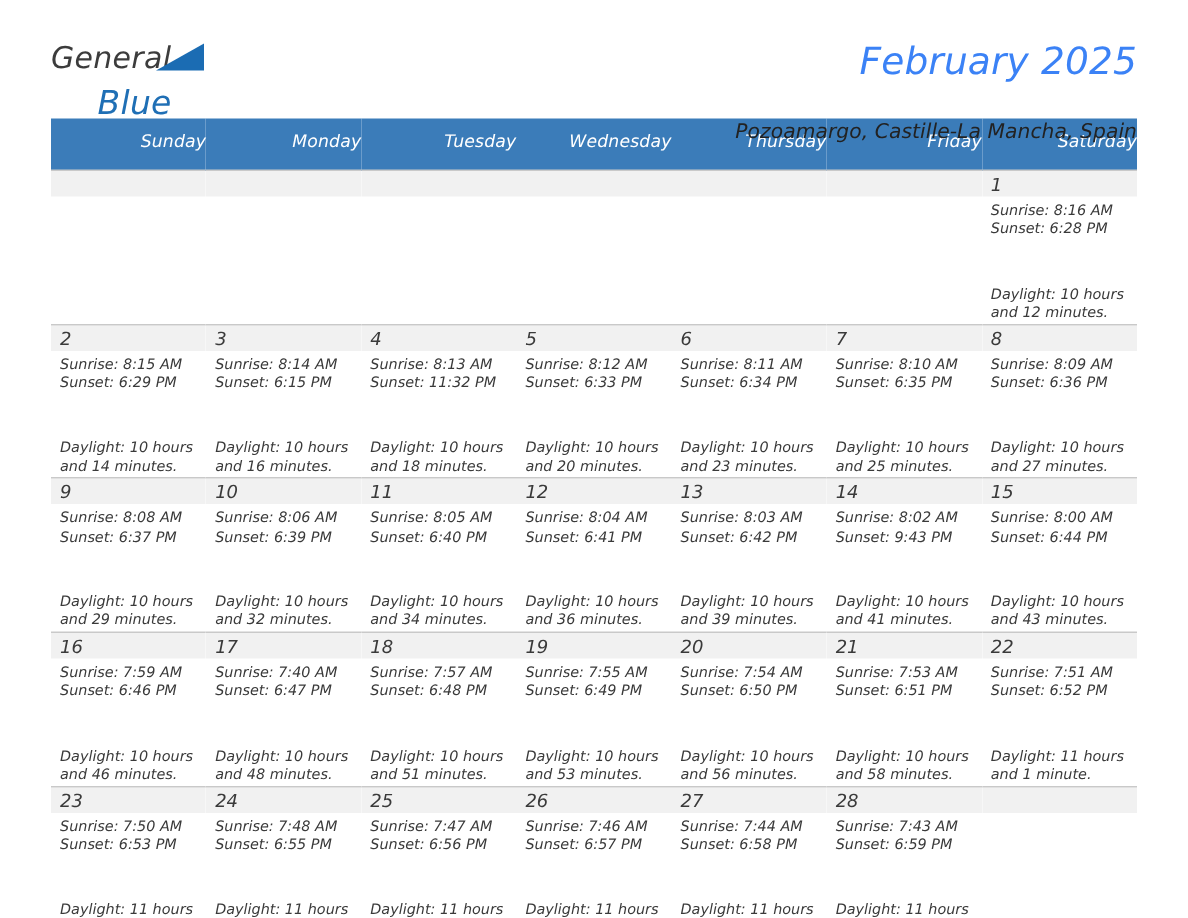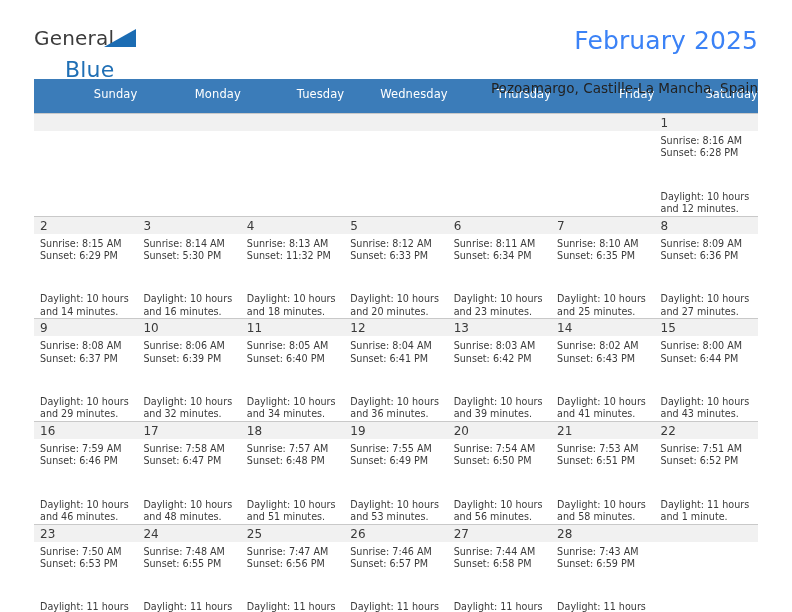--- a/index.html
+++ b/index.html
@@ -13,20 +13,21 @@
     font-family: "DejaVu Sans", "Liberation Sans", sans-serif;
     color: #1a1a1a;
     overflow: hidden;
   }
   .page {
     position: relative;
     width: 792px;
     height: 612px;
     box-sizing: border-box;
     padding: 0 34px;
+    font-style: italic;
   }
 
   
   .masthead {
     position: relative;
     height: 72px;
     display: flex;
     align-items: flex-start;
     justify-content: space-between;
     padding-top: 26px;
@@ -208,21 +209,21 @@
             <div class="cell-body">
               <div>Sunrise: 8:15 AM</div>
               <div>Sunset: 6:29 PM</div>
               <div class="daylight">Daylight: 10 hours and 14 minutes.</div>
             </div>
           </td>
           <td>
             <div class="daynum-band">3</div>
             <div class="cell-body">
               <div>Sunrise: 8:14 AM</div>
-              <div>Sunset: 5:30 PM</div>
+              <div>Sunset: 6:15 PM</div>
               <div class="daylight">Daylight: 10 hours and 16 minutes.</div>
             </div>
           </td>
           <td>
             <div class="daynum-band">4</div>
             <div class="cell-body">
               <div>Sunrise: 8:13 AM</div>
               <div>Sunset: 11:32 PM</div>
               <div class="daylight">Daylight: 10 hours and 18 minutes.</div>
             </div>
@@ -298,21 +299,21 @@
             <div class="cell-body">
               <div>Sunrise: 8:03 AM</div>
               <div>Sunset: 6:42 PM</div>
               <div class="daylight">Daylight: 10 hours and 39 minutes.</div>
             </div>
           </td>
           <td>
             <div class="daynum-band">14</div>
             <div class="cell-body">
               <div>Sunrise: 8:02 AM</div>
-              <div>Sunset: 6:43 PM</div>
+              <div>Sunset: 9:43 PM</div>
               <div class="daylight">Daylight: 10 hours and 41 minutes.</div>
             </div>
           </td>
           <td>
             <div class="daynum-band">15</div>
             <div class="cell-body">
               <div>Sunrise: 8:00 AM</div>
               <div>Sunset: 6:44 PM</div>
               <div class="daylight">Daylight: 10 hours and 43 minutes.</div>
             </div>
@@ -323,21 +324,21 @@
             <div class="daynum-band">16</div>
             <div class="cell-body">
               <div>Sunrise: 7:59 AM</div>
               <div>Sunset: 6:46 PM</div>
               <div class="daylight">Daylight: 10 hours and 46 minutes.</div>
             </div>
           </td>
           <td>
             <div class="daynum-band">17</div>
             <div class="cell-body">
-              <div>Sunrise: 7:58 AM</div>
+              <div>Sunrise: 7:40 AM</div>
               <div>Sunset: 6:47 PM</div>
               <div class="daylight">Daylight: 10 hours and 48 minutes.</div>
             </div>
           </td>
           <td>
             <div class="daynum-band">18</div>
             <div class="cell-body">
               <div>Sunrise: 7:57 AM</div>
               <div>Sunset: 6:48 PM</div>
               <div class="daylight">Daylight: 10 hours and 51 minutes.</div>

